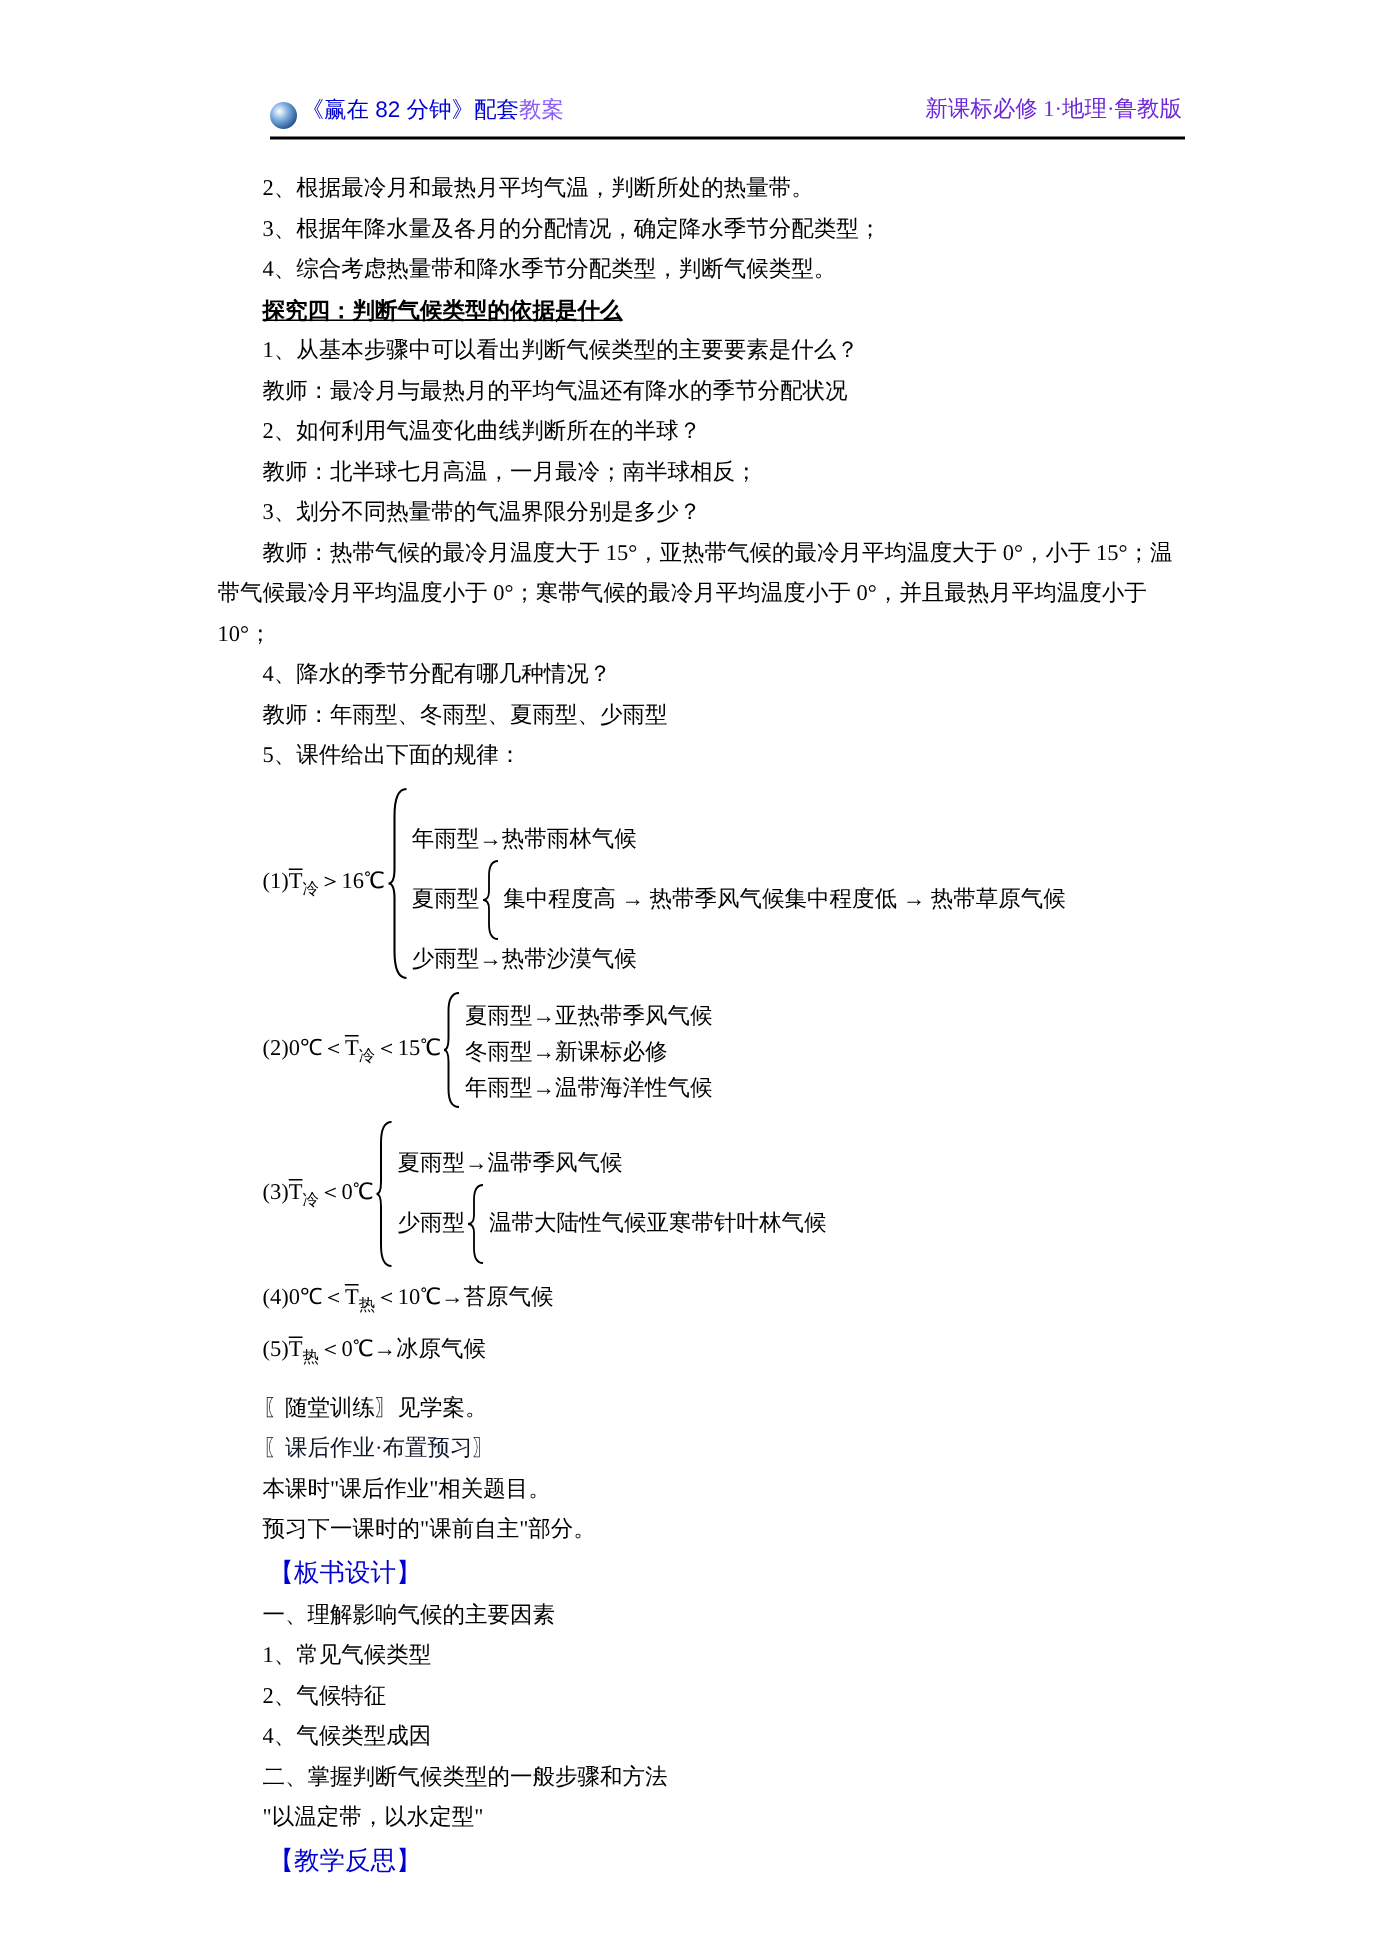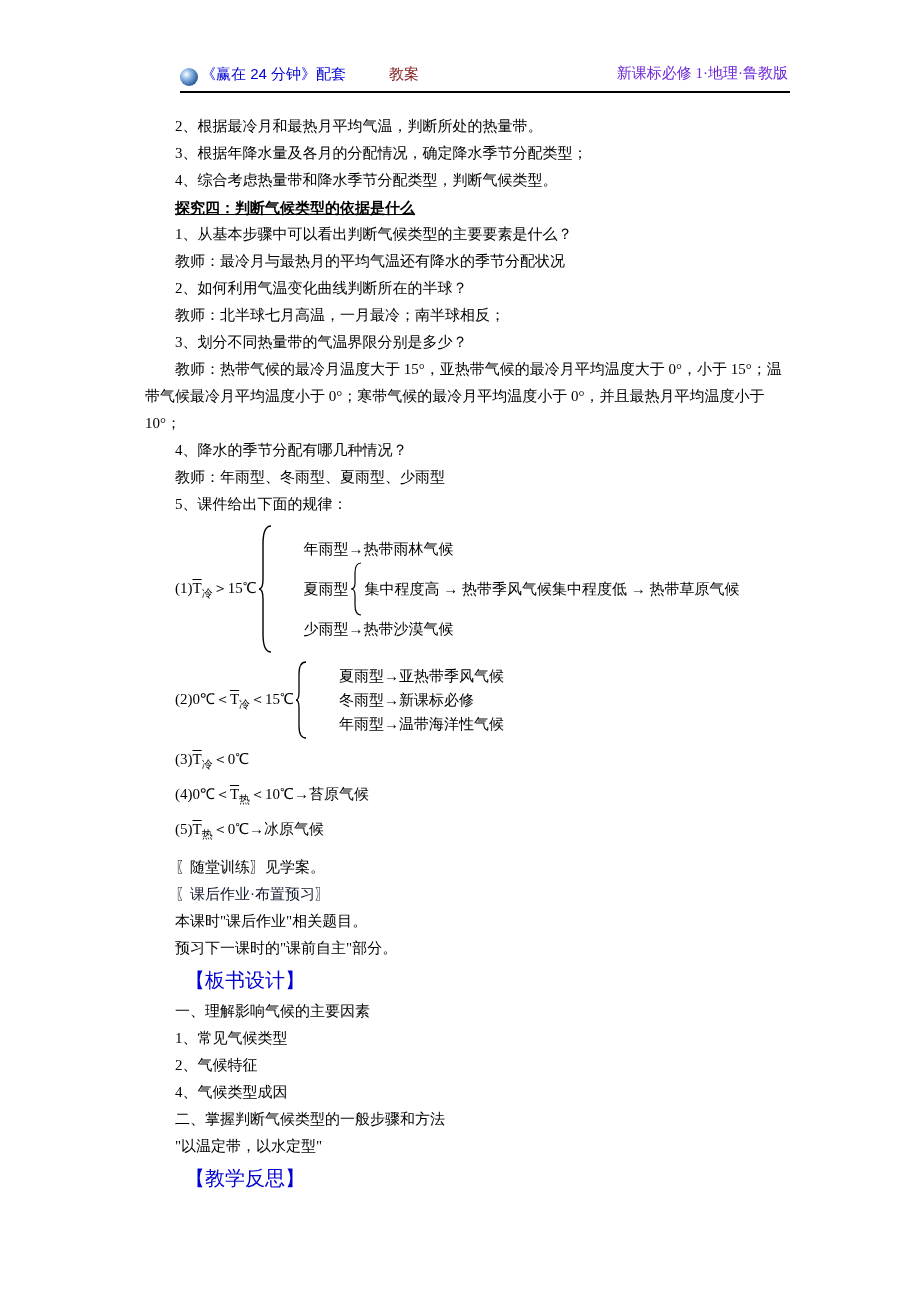--- a/index.html
+++ b/index.html
@@ -25,22 +25,21 @@
     margin-left: 35px;
   }
   .header-left {
     display: flex;
     align-items: center;
     color: #0000d0;
     font-family: "SimHei", "黑体", sans-serif;
     font-size: 15px;
   }
   .header-left .red {
-    color: #7f1d1d;
-    margin-left: 43px;
+    color: #8b5cf6;
   }
   .logo-icon {
     width: 18px;
     height: 18px;
     border-radius: 50%;
     background: radial-gradient(circle at 35% 35%, #fff 0%, #7faee2 35%, #1a4a86 80%);
     display: inline-block;
     margin-right: 3px;
     position: relative;
     top: 3px;
@@ -68,47 +67,47 @@
     text-decoration: underline;
   }
   .sec-head {
     color: #0f172a;
     font-family: "KaiTi","楷体",serif;
     text-indent: 2em;
   }
   .blue-head {
     color: #0000d0;
     font-family: "SimHei","黑体",sans-serif;
-    font-size: 20px;
+    font-size: 17px;
     text-indent: 2em;
   }
   
   .rule-block { margin: 6px 0 6px 2em; }
   .rule-row { display: flex; align-items: center; }
   .rule-prefix { white-space: nowrap; }
-  .brace-wrap { display: flex; align-items: center; gap: 29px; }
+  .brace-wrap { display: flex; align-items: flex-end; }
   .brace-svg { display: block; }
   .brace-items { display: flex; flex-direction: column; justify-content: space-between; padding: 2px 0 2px 2px; }
   .brace-line { white-space: nowrap; line-height: 1.6; }
   .sub-brace-wrap { display: inline-flex; align-items: center; vertical-align: middle; }
   .sub-label { display: inline-block; }
   .sub-items { display: flex; flex-direction: row; justify-content: space-between; padding-left: 2px; }
   .sub-items span { line-height: 1.5; display:block; }
   .tbar { text-decoration: overline; }
   .subtxt { font-size: 11px; vertical-align: sub; }
 </style>
 </head>
 <body>
 
 <div class="page">
 
   <div class="header-row">
     <div class="header-left">
       <span class="logo-icon"></span>
-      <span>《赢在 24 分钟》配套</span>
+      <span>《赢在 82 分钟》配套</span>
         <span class="red">教案</span>
     </div>
     <div class="header-right">新课标必修 1·地理·鲁教版</div>
   </div>
   <div class="header-line"></div>
 
   <div class="content">
     <div class="para">2、根据最冷月和最热月平均气温，判断所处的热量带。</div>
     <div class="para">3、根据年降水量及各月的分配情况，确定降水季节分配类型；</div>
     <div class="para">4、综合考虑热量带和降水季节分配类型，判断气候类型。</div>
@@ -119,21 +118,21 @@
     <div class="para">教师：北半球七月高温，一月最冷；南半球相反；</div>
     <div class="para">3、划分不同热量带的气温界限分别是多少？</div>
     <div style="text-indent:2em;">教师：热带气候的最冷月温度大于 15°，亚热带气候的最冷月平均温度大于 0°，小于 15°；温带气候最冷月平均温度小于 0°；寒带气候的最冷月平均温度小于 0°，并且最热月平均温度小于 10°；</div>
     <div class="para">4、降水的季节分配有哪几种情况？</div>
     <div class="para">教师：年雨型、冬雨型、夏雨型、少雨型</div>
     <div class="para">5、课件给出下面的规律：</div>
 
     <div class="rule-block">
       <div class="rule-row">
         <span class="rule-prefix">
-          <span>(1)</span><span class="tbar">T</span><span class="subtxt">冷</span><span>＞15℃</span>
+          <span>(1)</span><span class="tbar">T</span><span class="subtxt">冷</span><span>＞16℃</span>
         </span>
         <div class="brace-wrap">
           <svg class="brace-svg" width="16" height="130" viewBox="0 0 16 130">
             <path d="M14 2 Q6 2 6 20 L6 55 Q6 65 2 65 Q6 65 6 75 L6 110 Q6 128 14 128" fill="none" stroke="#000" stroke-width="1.4"></path>
           </svg>
           <div class="brace-items">
             <span class="brace-line">年雨型→热带雨林气候</span>
             <span class="brace-line">
               <span class="sub-brace-wrap">
                 <span class="sub-label">夏雨型</span>
@@ -168,20 +167,40 @@
           </div>
         </div>
       </div>
     </div>
 
     <div class="rule-block">
       <div class="rule-row">
         <span class="rule-prefix">
           <span>(3)</span><span class="tbar">T</span><span class="subtxt">冷</span><span>＜0℃</span>
         </span>
+        <div class="brace-wrap">
+          <svg class="brace-svg" width="14" height="100" viewBox="0 0 14 100">
+            <path d="M12 2 Q5 2 5 16 L5 42 Q5 50 2 50 Q5 50 5 58 L5 84 Q5 98 12 98" fill="none" stroke="#000" stroke-width="1.3"></path>
+          </svg>
+          <div class="brace-items" style="justify-content:space-around;">
+            <span class="brace-line">夏雨型→温带季风气候</span>
+            <span class="brace-line">
+              <span class="sub-brace-wrap">
+                <span class="sub-label">少雨型</span>
+                <svg width="14" height="56" viewBox="0 0 14 56">
+                  <path d="M2 2 Q8 2 8 12 L8 22 Q8 28 12 28 Q8 28 8 34 L8 44 Q8 54 2 54" fill="none" stroke="#000" stroke-width="1.2" transform="scale(-1,1) translate(-14,0)"></path>
+                </svg>
+                <span class="sub-items">
+                  <span>温带大陆性气候</span>
+                  <span>亚寒带针叶林气候</span>
+                </span>
+              </span>
+            </span>
+          </div>
+        </div>
       </div>
     </div>
 
     <div class="rule-block">
       <span>(4)0℃＜</span><span class="tbar">T</span><span class="subtxt">热</span><span>＜10℃→苔原气候</span>
     </div>
 
     <div class="rule-block">
       <span>(5)</span><span class="tbar">T</span><span class="subtxt">热</span><span>＜0℃→冰原气候</span>
     </div>

